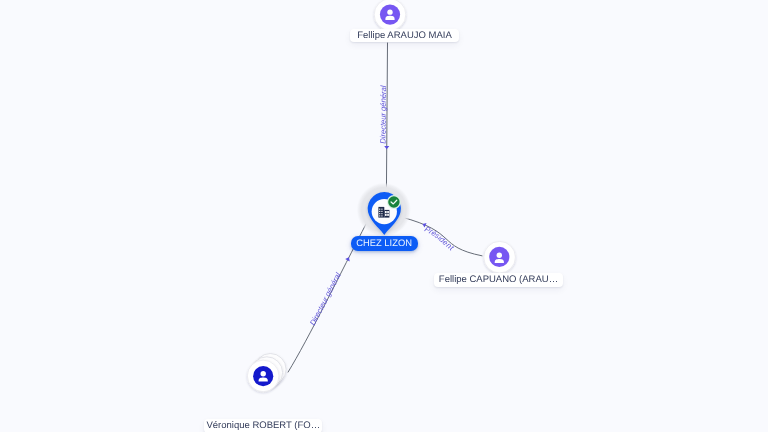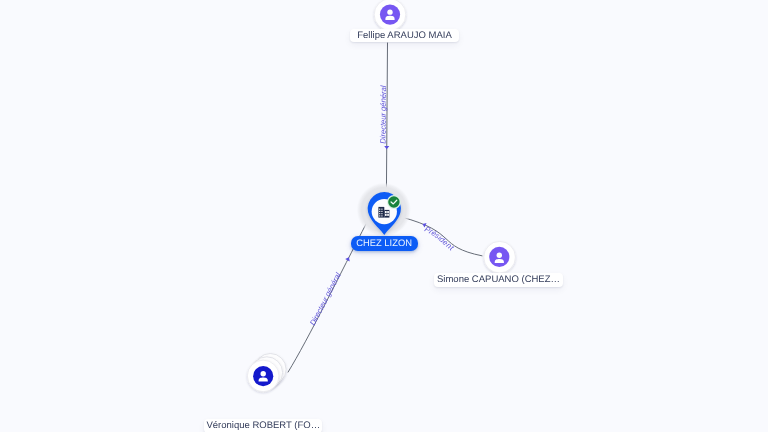--- a/index.html
+++ b/index.html
@@ -118,16 +118,16 @@
       </g>
       <circle cx="393.9" cy="202.0" r="6.9" fill="#def2e5"></circle>
       <circle cx="393.9" cy="202.0" r="5.7" fill="#19833c"></circle>
       <path d="M 391.05 202.0 L 393.3 203.9 L 396.75 200.25" fill="none" stroke="#f4fbf6" stroke-width="1.25" stroke-linecap="round" stroke-linejoin="round"></path>
     </g>
   </svg>
 
   <div id="labels">
       <div class="pill" style="left: 350px; top: 28.6px; width: 109px;">Fellipe ARAUJO MAIA</div>
       <div class="pill company" style="left: 350.6px; top: 236.4px; width: 67px;">CHEZ LIZON</div>
-      <div class="pill" style="left: 434px; top: 273.2px; width: 129px;">Simone CAPUANO (CHEZ…</div>
+      <div class="pill" style="left: 434px; top: 273.2px; width: 129px;">Fellipe CAPUANO (ARAU…</div>
       <div class="pill" style="left: 204.3px; top: 391.4px; width: 118px; margin-top: 28px;">Véronique ROBERT (FO…</div>
     </div>
 </div>
 
 </body></html>

